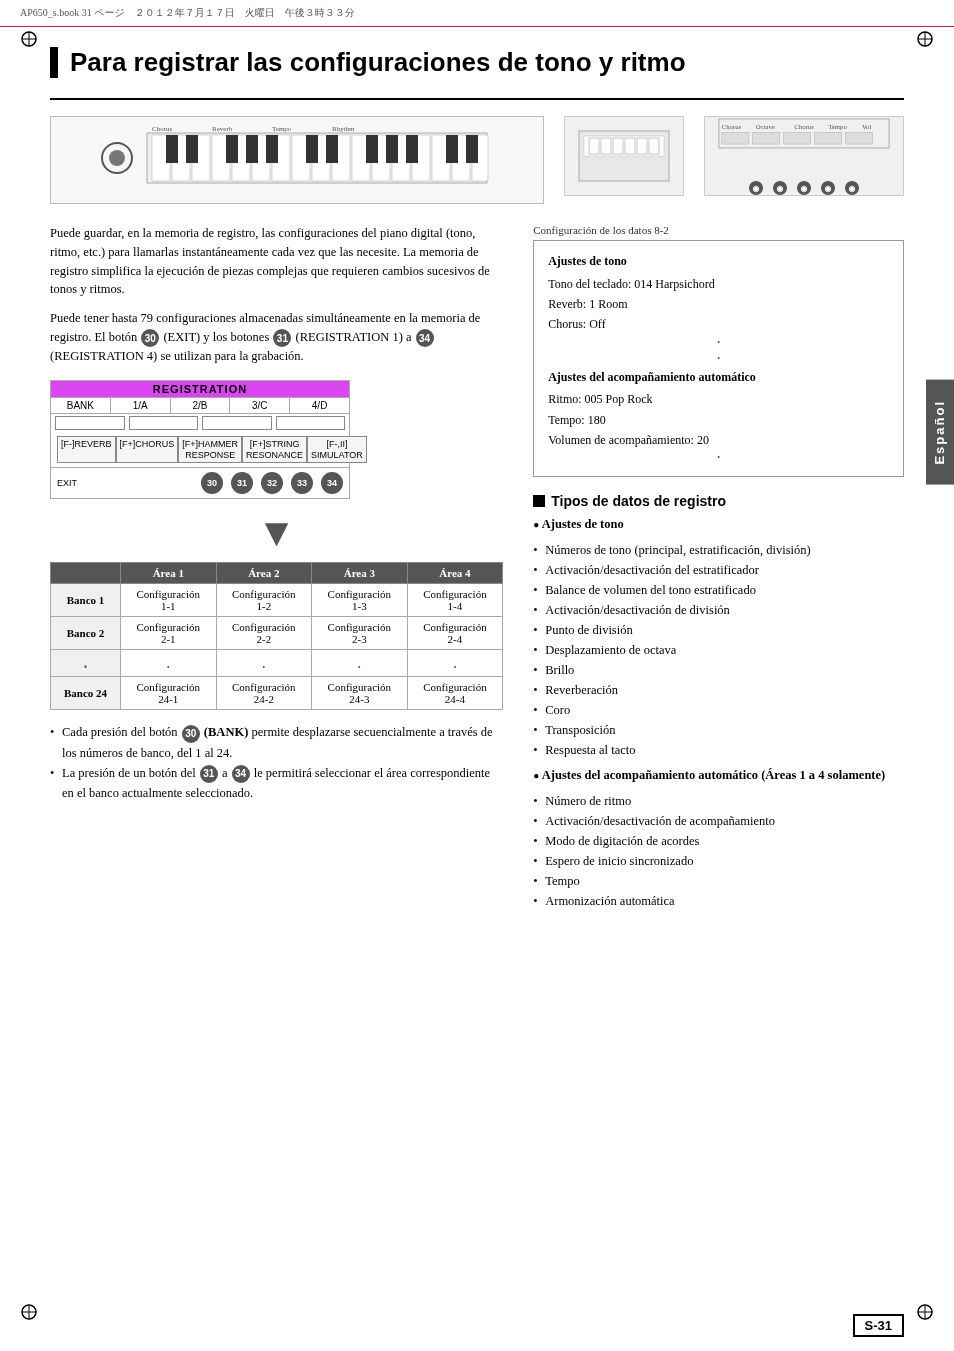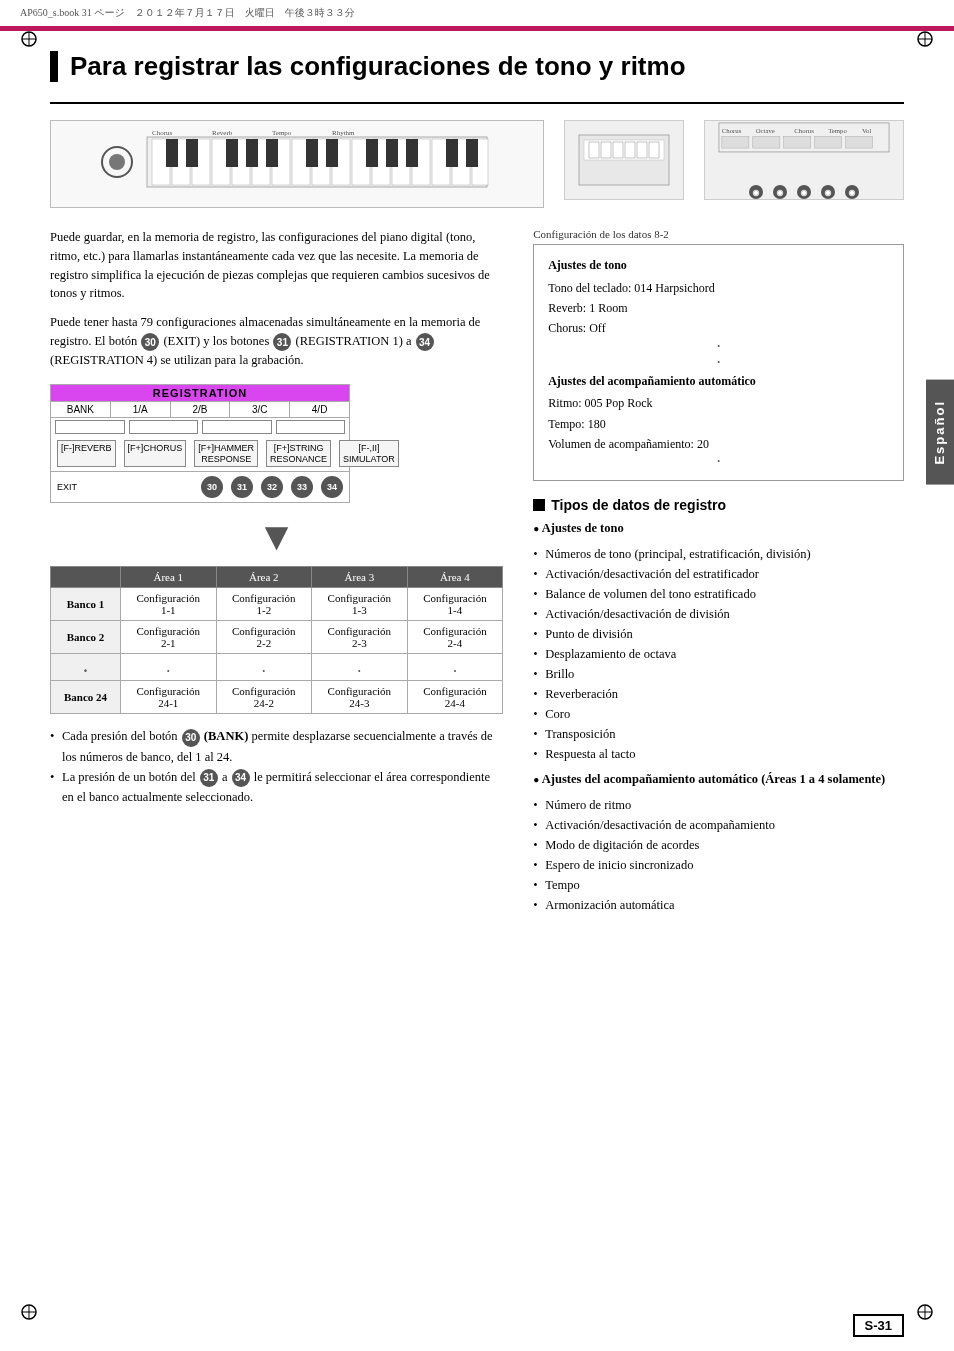--- a/index.html
+++ b/index.html
@@ -16,21 +16,21 @@
     .page-container {
       width: 954px;
       min-height: 1351px;
       background: #fff;
       position: relative;
       padding: 0;
     }
 
     
     .header-bar {
-      border-bottom: 5px solid #be185d;
+      border-bottom: 1px solid #be185d;
       padding: 6px 20px;
       font-size: 10px;
       color: #555;
       display: flex;
     }
 
     
     .corner-mark {
       position: absolute;
       width: 18px;
@@ -184,21 +184,21 @@
       flex: 1;
       text-align: center;
       padding: 2px 4px;
       border-right: 1px solid #aaa;
       font-size: 10px;
     }
     .reg-bank-cell:last-child { border-right: none; }
     .reg-buttons-row {
       display: flex;
       padding: 4px 6px;
-      gap: 8px;
+      gap: 0;
       border-bottom: 1px solid #aaa;
     }
     .reg-btn {
       font-size: 9px;
       text-align: center;
       border: 1px solid #888;
       padding: 2px 3px;
       flex: 1;
       background: #f5f5f5;
       line-height: 1.2;
@@ -235,21 +235,21 @@
       border-collapse: collapse;
       font-size: 11px;
       margin-bottom: 12px;
     }
     .areas-table th {
       background: #555;
       color: #fff;
       text-align: center;
       padding: 4px 6px;
       border: 1px solid #888;
-      font-weight: normal;
+      font-weight: bold;
       font-size: 11px;
     }
     .areas-table td {
       border: 1px solid #aaa;
       text-align: center;
       padding: 4px 6px;
       vertical-align: middle;
       font-size: 11px;
     }
     .areas-table .bank-label {

